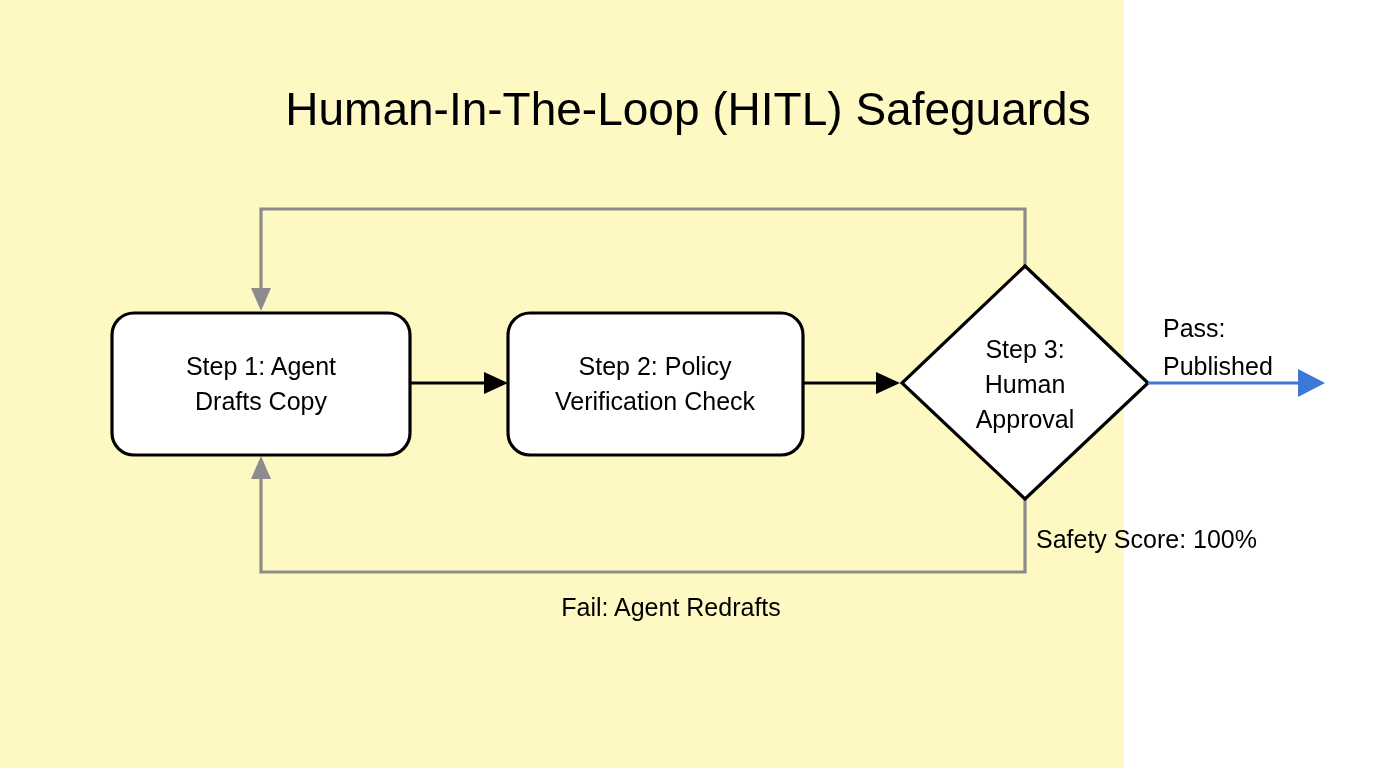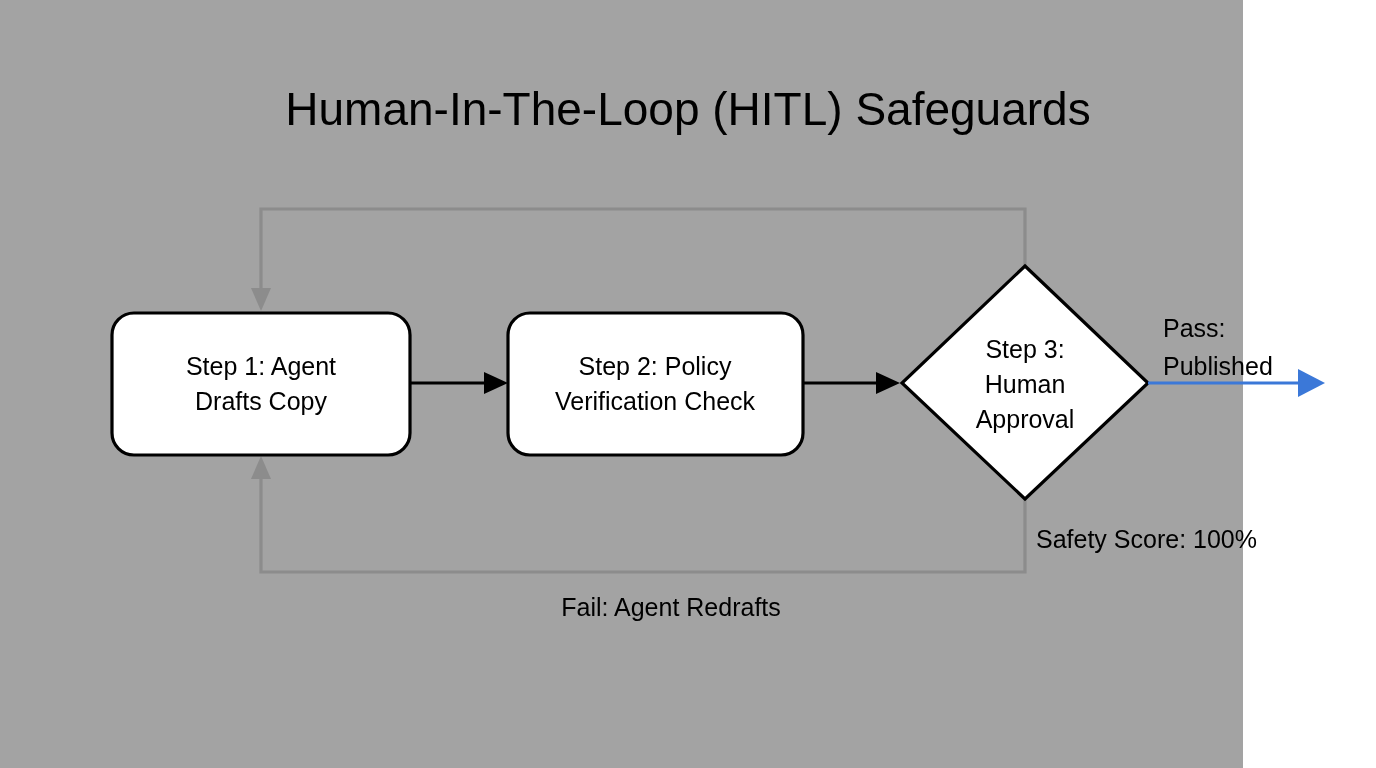--- a/index.html
+++ b/index.html
@@ -9,23 +9,23 @@
     background: #ffffff;
   }
   body {
     width: 1376px;
     height: 768px;
     overflow: hidden;
     font-family: "Liberation Sans", sans-serif;
   }
   #canvas {
     position: relative;
-    width: 1243px;
+    width: 1124px;
     height: 768px;
-    background: #a3a3a3;
+    background: #fef9c3;
   }
   svg#diagram {
     position: absolute;
     top: 0;
     left: 0;
     width: 1376px;
     height: 768px;
     display: block;
   }
   .diagram-title {

